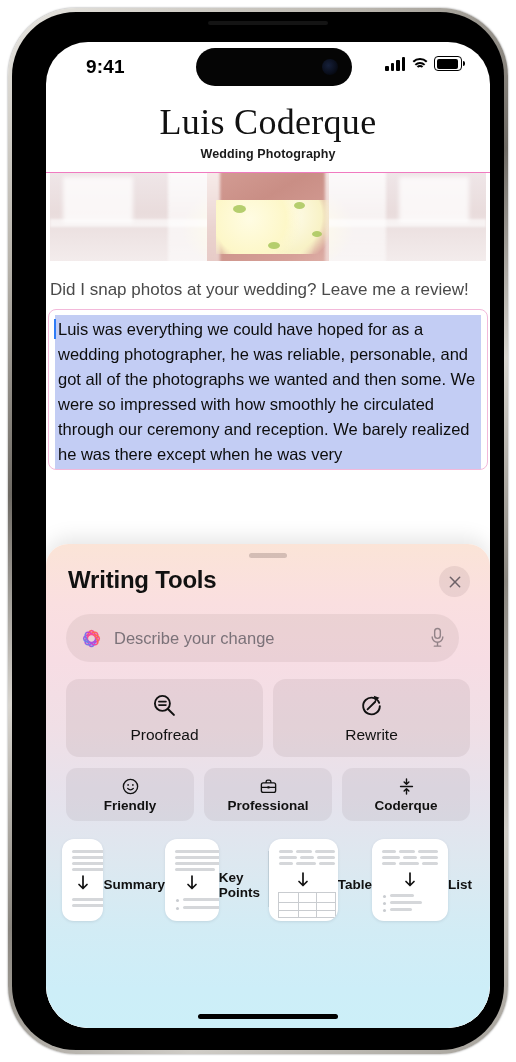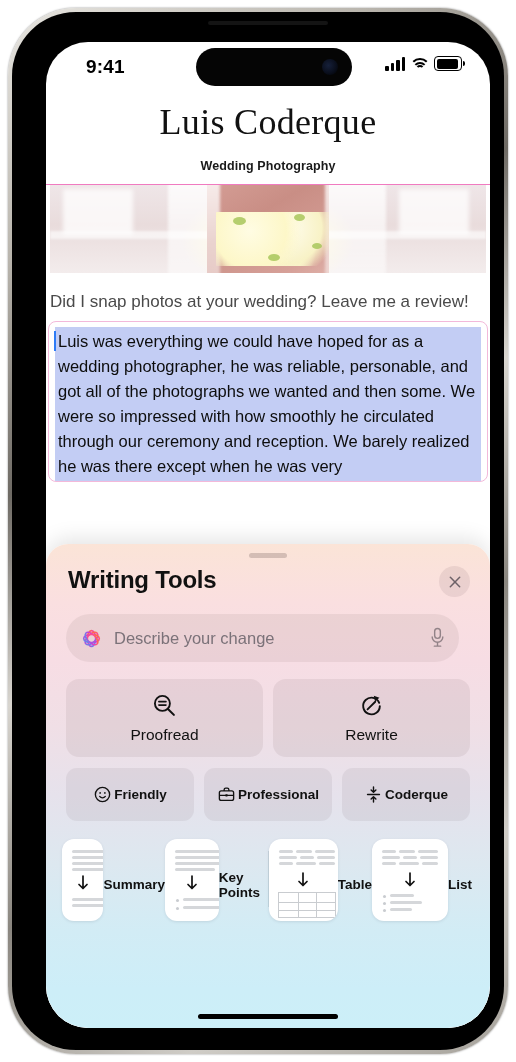--- a/index.html
+++ b/index.html
@@ -48,21 +48,21 @@
     border-left-color:transparent;border-right-color:transparent;border-radius:50%;transform:translateX(-50%);}
   .wifi span:nth-child(1){width:17px;height:17px;top:1px;}
   .wifi span:nth-child(2){width:11px;height:11px;top:4.5px;}
   .wifi span:nth-child(3){width:5px;height:5px;top:8px;}
   .batt{position:relative;width:26px;height:13px;border:1.6px solid #000;border-radius:4px;}
   .batt::after{content:"";position:absolute;right:-4px;top:4px;width:2px;height:5px;background:#000;border-radius:0 2px 2px 0;}
   .batt i{position:absolute;left:1.5px;top:1.5px;bottom:1.5px;width:21px;background:#000;border-radius:2px;display:block;}
 
   
   .page{position:absolute;left:0;top:52px;width:444px;bottom:0;background:#fff;}
-  .site-title{margin:10px 0 17px;text-align:center;font-family:"Liberation Serif",serif;
+  .site-title{margin:10px 0 5px;text-align:center;font-family:"Liberation Serif",serif;
     font-size:36px;font-weight:400;color:#111;letter-spacing:.3px;line-height:1.05;}
   .site-sub{margin:5px 0 0;text-align:center;font-size:12.5px;font-weight:600;color:#1a1a1a;letter-spacing:.1px;}
   .rule{margin:11px 0 0;height:1.5px;background:#f07ac0;}
 
   .hero{position:relative;margin:0 4px;height:88px;overflow:hidden;background:#f3e7e4;}
   .hero .bg{position:absolute;inset:0;
     background:
       radial-gradient(ellipse 120px 70px at 50% 62%, #fffde2 0%, #fdf6cf 38%, rgba(253,246,207,0) 72%),
       linear-gradient(180deg,#efe6e8 0%,#e9dcdc 45%,#f3ecec 100%);}
   .hero .dress{position:absolute;left:36%;top:-30%;width:28%;height:160%;
@@ -115,21 +115,21 @@
 
   .row{position:absolute;left:20px;right:20px;display:flex;gap:10px;}
   .row-primary{top:135px;}
   .btn-primary{flex:1;height:78px;border-radius:13px;background:rgba(170,150,155,.19);
     display:flex;flex-direction:column;align-items:center;justify-content:center;gap:8px;}
   .btn-primary svg{width:25px;height:25px;}
   .btn-primary .lbl{font-size:15.5px;color:#111;}
 
   .row-tone{top:224px;}
   .btn-tone{flex:1;height:53px;border-radius:11px;background:rgba(170,160,168,.20);
-    display:flex;align-items:center;justify-content:center;gap:2px;}
+    display:flex;flex-direction:column;align-items:center;justify-content:center;gap:2px;}
   .btn-tone svg{width:19px;height:19px;}
   .btn-tone .lbl{font-size:13.5px;font-weight:600;color:#111;}
 
   .row-cards{position:absolute;left:16px;right:16px;top:295px;display:flex;align-items:flex-start;}
   .cardwrap{display:flex;flex-direction:row;align-items:center;width:25%;}
   .card{width:76px;height:82px;border-radius:12px;background:#fff;box-shadow:0 1px 3px rgba(60,70,90,.13);
     position:relative;overflow:hidden;}
   .card .ln{position:absolute;height:2.5px;border-radius:2px;background:#d5d7da;}
   .card .arw{position:absolute;left:50%;transform:translateX(-50%);}
   .card .arw svg{width:13px;height:16px;}

